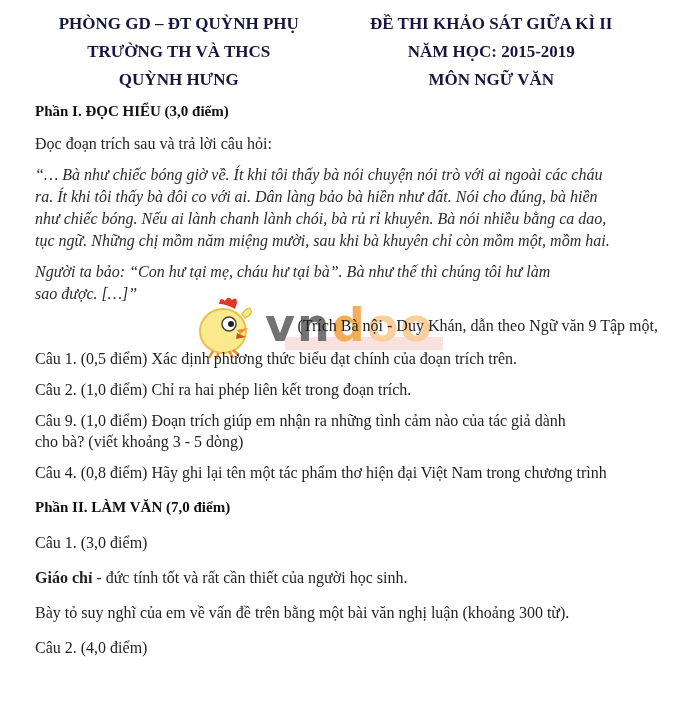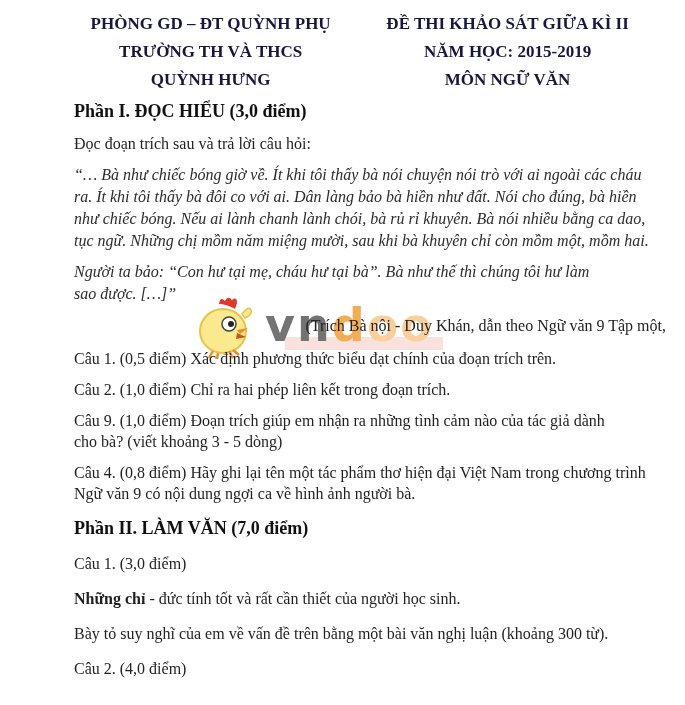--- a/index.html
+++ b/index.html
@@ -53,40 +53,39 @@
     white-space: nowrap;
   }
   .wm-seg-dark  { color: #737373; }
   .wm-seg-mid   { color: #f3ad55; }
   .wm-seg-light { color: #f8cf9d; }
   .chick { position: absolute; left: 0; top: 2px; }
   
   .content {
     position: relative;
     z-index: 1;
-    padding: 10px 17px 0 35px;
+    padding: 10px 25px 0 35px;
     font-size: 16px;
-    margin-left: 39px;
   }
   .hdr {
     display: flex;
   }
   .hdr-col { text-align: center; }
   .hdr-left  { width: 46%; }
   .hdr-right { width: 54%; }
   .hdr-line {
     font-weight: bold;
     font-size: 17px;
     line-height: 28px;
     color: #16163f;
     white-space: nowrap;
   }
   .sec-heading {
     font-weight: bold;
-    font-size: 18px;
+    font-size: 15px;
     color: #101010;
     margin-top: 7px;
     line-height: 21px;
   }
   .para { margin-top: 11px; line-height: 21px; }
   .line { white-space: nowrap; }
   .quote {
     margin-top: 10px;
     font-style: italic;
     color: #2b2b2b;
@@ -169,27 +168,26 @@
     </div>
     <div class="question">
       <div class="line">Câu 2. (1,0 điểm) Chỉ ra hai phép liên kết trong đoạn trích.</div>
     </div>
     <div class="question">
       <div class="line">Câu 9. (1,0 điểm) Đoạn trích giúp em nhận ra những tình cảm nào của tác giả dành</div>
       <div class="line">cho bà? (viết khoảng 3 - 5 dòng)</div>
     </div>
     <div class="question">
       <div class="line">Câu 4. (0,8 điểm) Hãy ghi lại tên một tác phẩm thơ hiện đại Việt Nam trong chương trình</div>
-      <div class="line">Ngữ văn 9 có nội dung ngợi ca về hình ảnh người bà.</div>
     </div>
 
     <div class="sec-heading sec2-heading">Phần II. LÀM VĂN (7,0 điểm)</div>
 
     <div class="para2">Câu 1. (3,0 điểm)</div>
 
-    <div class="para2"><span class="bold">Những chỉ</span><span> - đức tính tốt và rất cần thiết của người học sinh.</span></div>
+    <div class="para2"><span class="bold">Giáo chỉ</span><span> - đức tính tốt và rất cần thiết của người học sinh.</span></div>
 
     <div class="para2">Bày tỏ suy nghĩ của em về vấn đề trên bằng một bài văn nghị luận (khoảng 300 từ).</div>
 
     <div class="para2">Câu 2. (4,0 điểm)</div>
 
   </div>
 </div>
 
 </body></html>

